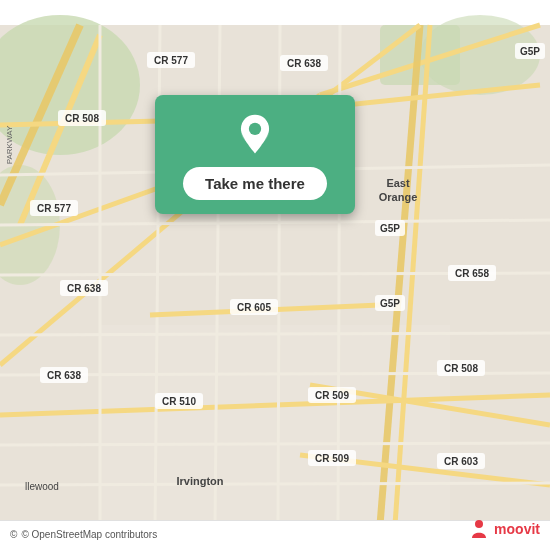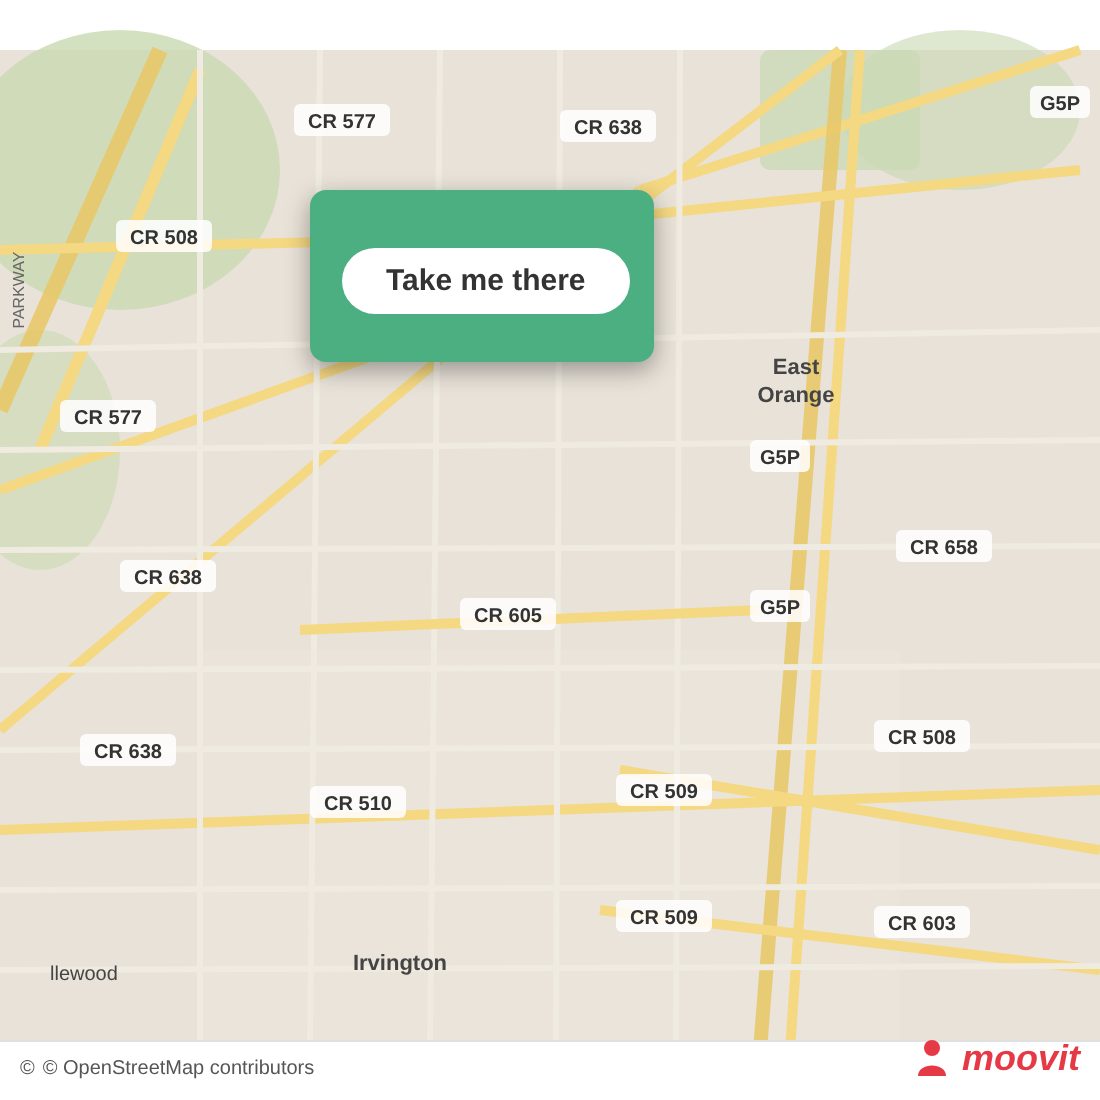--- a/index.html
+++ b/index.html
@@ -25,26 +25,26 @@
       position: absolute;
       top: 0;
       left: 0;
     }
 
     
     #popup-card {
       position: absolute;
       top: 95px;
       left: 155px;
-      width: 172px;
+      width: 200px;
       background: #4CAF82;
       border-radius: 8px;
       padding: 18px 16px 14px;
       display: flex;
-      flex-direction: row;
+      flex-direction: column;
       align-items: center;
       box-shadow: 0 4px 12px rgba(0,0,0,0.35);
       z-index: 10;
     }
 
     #popup-card .pin-icon {
       width: 44px;
       height: 44px;
       margin-bottom: 10px;
     }
@@ -97,24 +97,23 @@
       position: absolute;
       bottom: 10px;
       right: 10px;
       display: flex;
       align-items: center;
       gap: 4px;
       z-index: 11;
     }
 
     #moovit-logo .logo-text {
-      font-size: 18px;
+      font-size: 14px;
       font-weight: 700;
       color: #E63946;
-      font-style: italic;
     }
 
     #moovit-logo .logo-icon {
       width: 22px;
       height: 22px;
     }
   </style>
 </head>
 <body>
 

